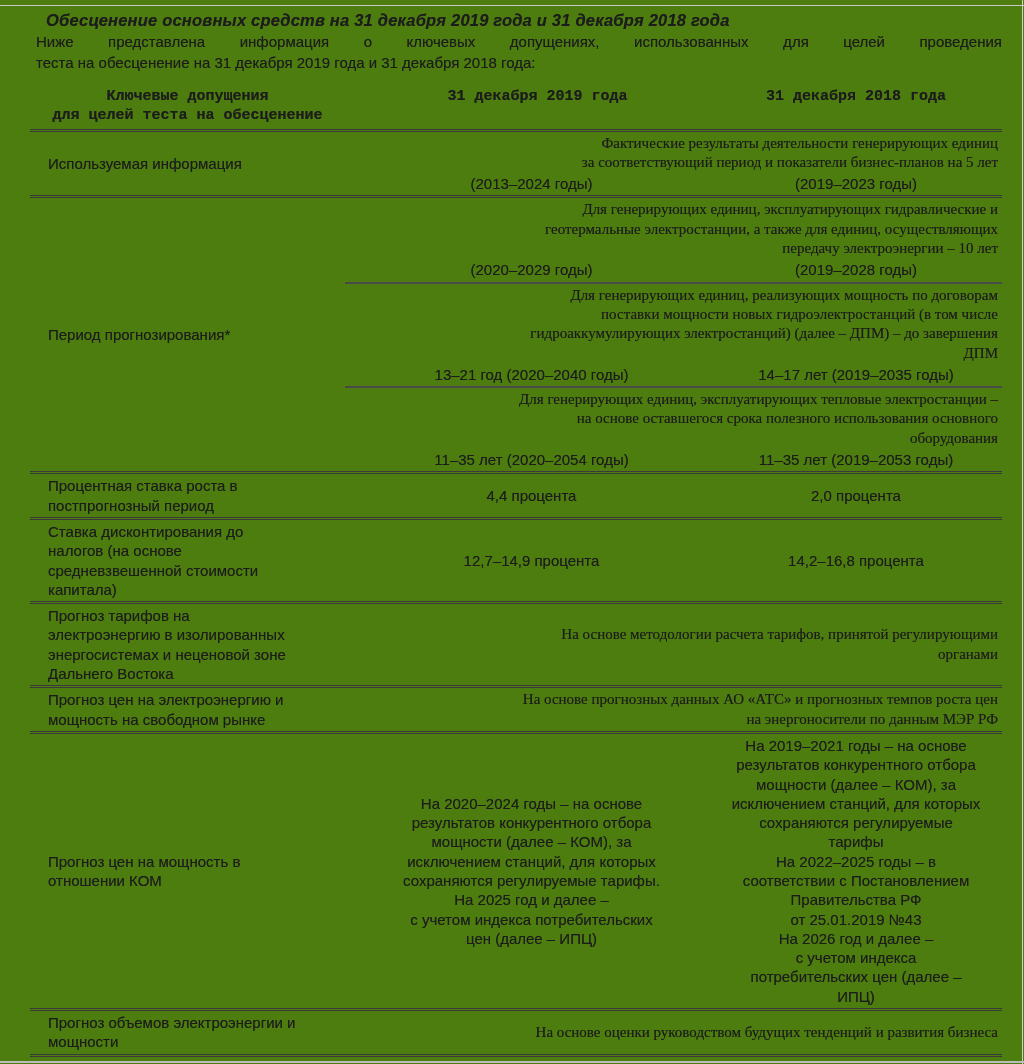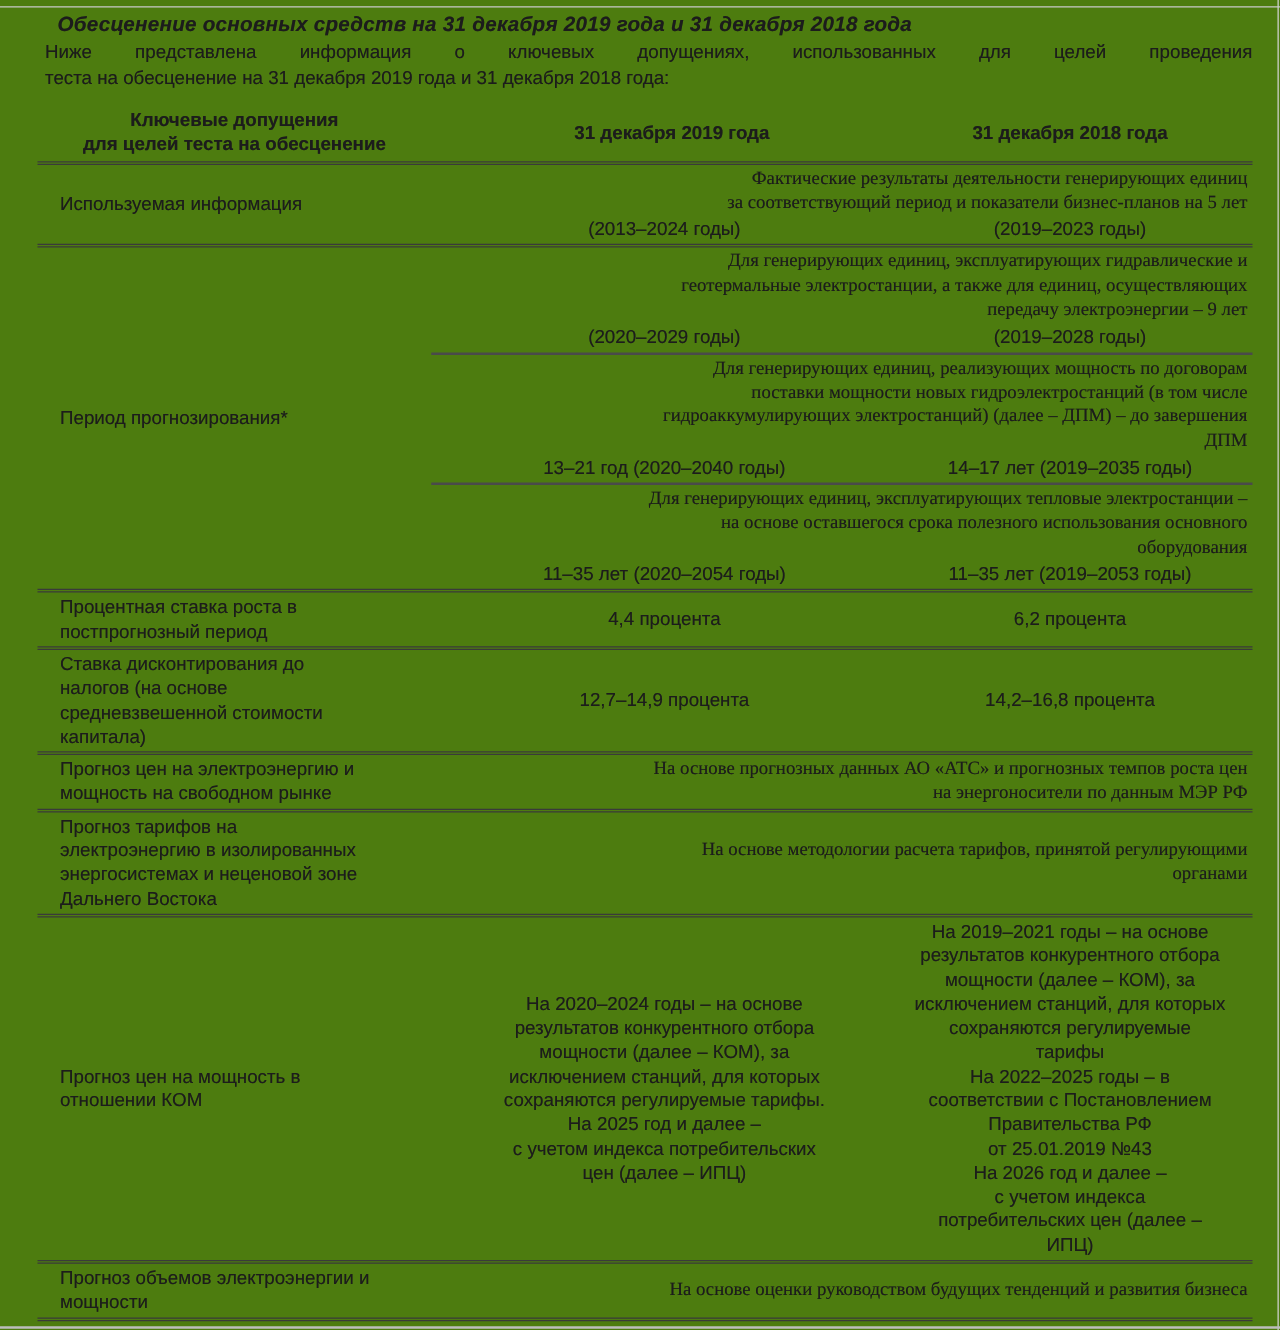--- a/index.html
+++ b/index.html
@@ -23,21 +23,21 @@
   .artifact-bottom{position:absolute;left:0;right:0;bottom:1px;height:2px;background:#bdbdbd;}
 
   .title{
     font-size:16.5px;font-weight:bold;font-style:italic;
     margin:0 0 0 16px;padding-top:11px;letter-spacing:.2px;
   }
   .intro{font-size:15px;line-height:21px;margin:0 0 0 6px;}
   .intro.first{margin-top:1px;text-align:justify;text-align-last:justify;}
 
   .table{margin-top:12px;border-bottom:3px double #3a3a3a;}
-  .thead{display:flex;align-items:center;padding:2px 0 3px;}
+  .thead{display:flex;align-items:flex-start;padding:2px 0 3px;font-family:Liberation Mono, monospace;}
   .th{
     font-weight:bold;text-align:center;white-space:pre-line;
     font-size:15px;line-height:19.3px;box-sizing:border-box;
   }
   .th-label{width:315px;}
   .th-2019{width:345px;padding-left:40px;}
   .th-2018{width:312px;padding-left:20px;}
 
   .trow{display:flex;border-top:3px double #3a3a3a;}
   .cell-label{
@@ -94,21 +94,21 @@
               </div>
             </div>
           </div>
         </div>
         <div class="trow">
           <div class="cell-label">Период прогнозирования*</div>
           <div class="cell-content">
             <div class="block">
               <div class="span-text">Для генерирующих единиц, эксплуатирующих гидравлические и
 геотермальные электростанции, а также для единиц, осуществляющих
-передачу электроэнергии – 9 лет</div>
+передачу электроэнергии – 10 лет</div>
               <div class="vals">
                 <div class="val val-2019">(2020–2029 годы)</div>
                 <div class="val val-2018">(2019–2028 годы)</div>
               </div>
             </div>
             <div class="block">
               <div class="span-text">Для генерирующих единиц, реализующих мощность по договорам
 поставки мощности новых гидроэлектростанций (в том числе
 гидроаккумулирующих электростанций) (далее – ДПМ) – до завершения
 ДПМ</div>
@@ -128,58 +128,58 @@
             </div>
           </div>
         </div>
         <div class="trow">
           <div class="cell-label">Процентная ставка роста в
 постпрогнозный период</div>
           <div class="cell-content">
             <div class="block">
               <div class="vals">
                 <div class="val val-2019">4,4 процента</div>
-                <div class="val val-2018">6,2 процента</div>
+                <div class="val val-2018">2,0 процента</div>
               </div>
             </div>
           </div>
         </div>
         <div class="trow">
           <div class="cell-label">Ставка дисконтирования до
 налогов (на основе
 средневзвешенной стоимости
 капитала)</div>
           <div class="cell-content">
             <div class="block">
               <div class="vals">
                 <div class="val val-2019">12,7–14,9 процента</div>
                 <div class="val val-2018">14,2–16,8 процента</div>
               </div>
             </div>
           </div>
         </div>
         <div class="trow">
-          <div class="cell-label">Прогноз цен на электроэнергию и
-мощность на свободном рынке</div>
-          <div class="cell-content">
-            <div class="block">
-              <div class="span-text">На основе прогнозных данных АО «АТС» и прогнозных темпов роста цен
-на энергоносители по данным МЭР РФ</div>
-            </div>
-          </div>
-        </div>
-        <div class="trow">
           <div class="cell-label">Прогноз тарифов на
 электроэнергию в изолированных
 энергосистемах и неценовой зоне
 Дальнего Востока</div>
           <div class="cell-content">
             <div class="block">
               <div class="span-text">На основе методологии расчета тарифов, принятой регулирующими
 органами</div>
+            </div>
+          </div>
+        </div>
+        <div class="trow">
+          <div class="cell-label">Прогноз цен на электроэнергию и
+мощность на свободном рынке</div>
+          <div class="cell-content">
+            <div class="block">
+              <div class="span-text">На основе прогнозных данных АО «АТС» и прогнозных темпов роста цен
+на энергоносители по данным МЭР РФ</div>
             </div>
           </div>
         </div>
         <div class="trow">
           <div class="cell-label">Прогноз цен на мощность в
 отношении КОМ</div>
           <div class="cell-content">
             <div class="block">
               <div class="vals">
                 <div class="val val-2019">На 2020–2024 годы – на основе результатов конкурентного отбора мощности (далее – КОМ), за исключением станций, для которых сохраняются регулируемые тарифы.

